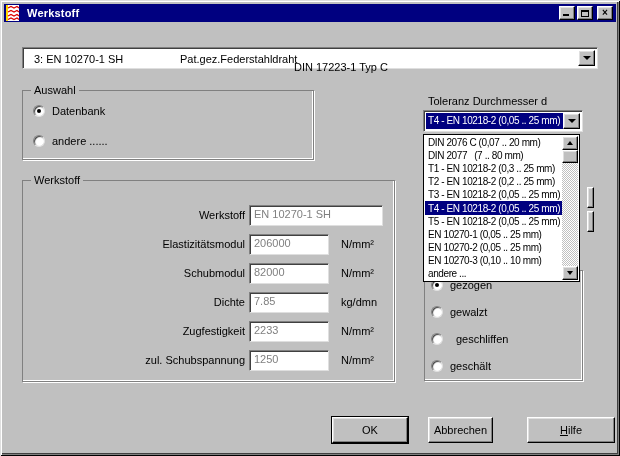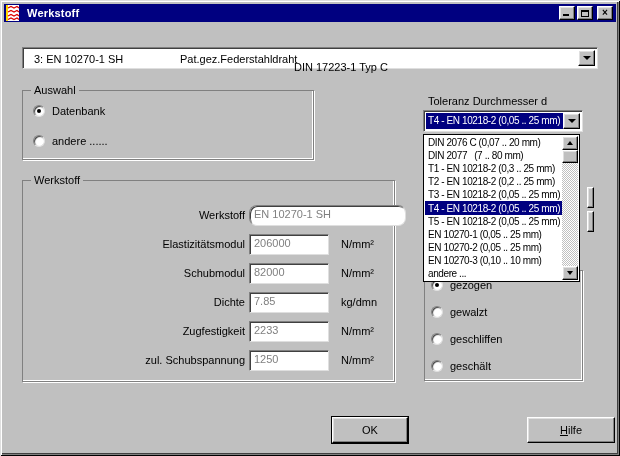--- a/index.html
+++ b/index.html
@@ -63,21 +63,21 @@
     border-radius:50%; background:#000; }
   .radio-row .rlabel { margin-left:7px; }
 
   
   .werkstoff-group { left:22px; top:180px; width:373px; height:202px; }
   .frow { position:absolute; left:0; width:100%; height:21px; }
   .frow .flabel { position:absolute; left:10px; width:212px; text-align:right; line-height:21px; }
   .frow .ffield { position:absolute; left:226px; height:21px; line-height:17px; padding-left:4px;
     color:#808080; overflow:hidden; }
   .frow .funit { position:absolute; left:318px; line-height:21px; }
-  .fw-wide { width:157px;border-radius:8px; } .fw-num { width:80px; }
+  .fw-wide { width:134px; } .fw-num { width:80px; }
 
   
   .tol-label { position:absolute; left:428px; top:95px; }
   .tol-combo { position:absolute; left:423px; top:110px; width:160px; height:22px; }
   .tol-combo .sel { position:absolute; left:2px; top:2px; right:19px; bottom:2px; background:#000080;
     color:#fff; font-size:10px; letter-spacing:-0.4px; line-height:16px; padding-left:2px;
     white-space:pre; overflow:hidden; }
   .tol-list { position:absolute; left:423px; top:134px; width:157px; height:148px; background:#fff;
     border:1px solid #000; z-index:5; }
   .tol-items { position:absolute; left:1px; top:1px; bottom:1px; right:17px; display:flex; flex-direction:column; }
@@ -237,33 +237,36 @@
     <div class="radio-row" style="left:6px; top:8px;">
       <span class="radio-circ checked">
           <span class="dot"></span>
         </span>
       <span class="rlabel">gezogen</span>
     </div>
     <div class="radio-row" style="left:6px; top:35px;">
       <span class="radio-circ"></span>
       <span class="rlabel">gewalzt</span>
     </div>
-    <div class="radio-row" style="left:6px; top:62px;">
+    <div class="radio-row" style="left:6px; top:62px;gap:6px;">
       <span class="radio-circ"></span>
       <span class="rlabel">geschliffen</span>
     </div>
     <div class="radio-row" style="left:6px; top:89px;">
       <span class="radio-circ"></span>
       <span class="rlabel">geschält</span>
     </div>
   </div>
 
   <div class="fragment raised frag-1"></div>
   <div class="fragment raised frag-2"></div>
 
   <div class="btn raised btn-ok">
     <span>OK</span>
   </div>
+  <div class="btn raised btn-cancel">
+    <span>Abbrechen</span>
+  </div>
   <div class="btn raised btn-help">
     <span><span class="u">H</span><span>ilfe</span></span>
   </div>
 
 </div>
 
 </body></html>

